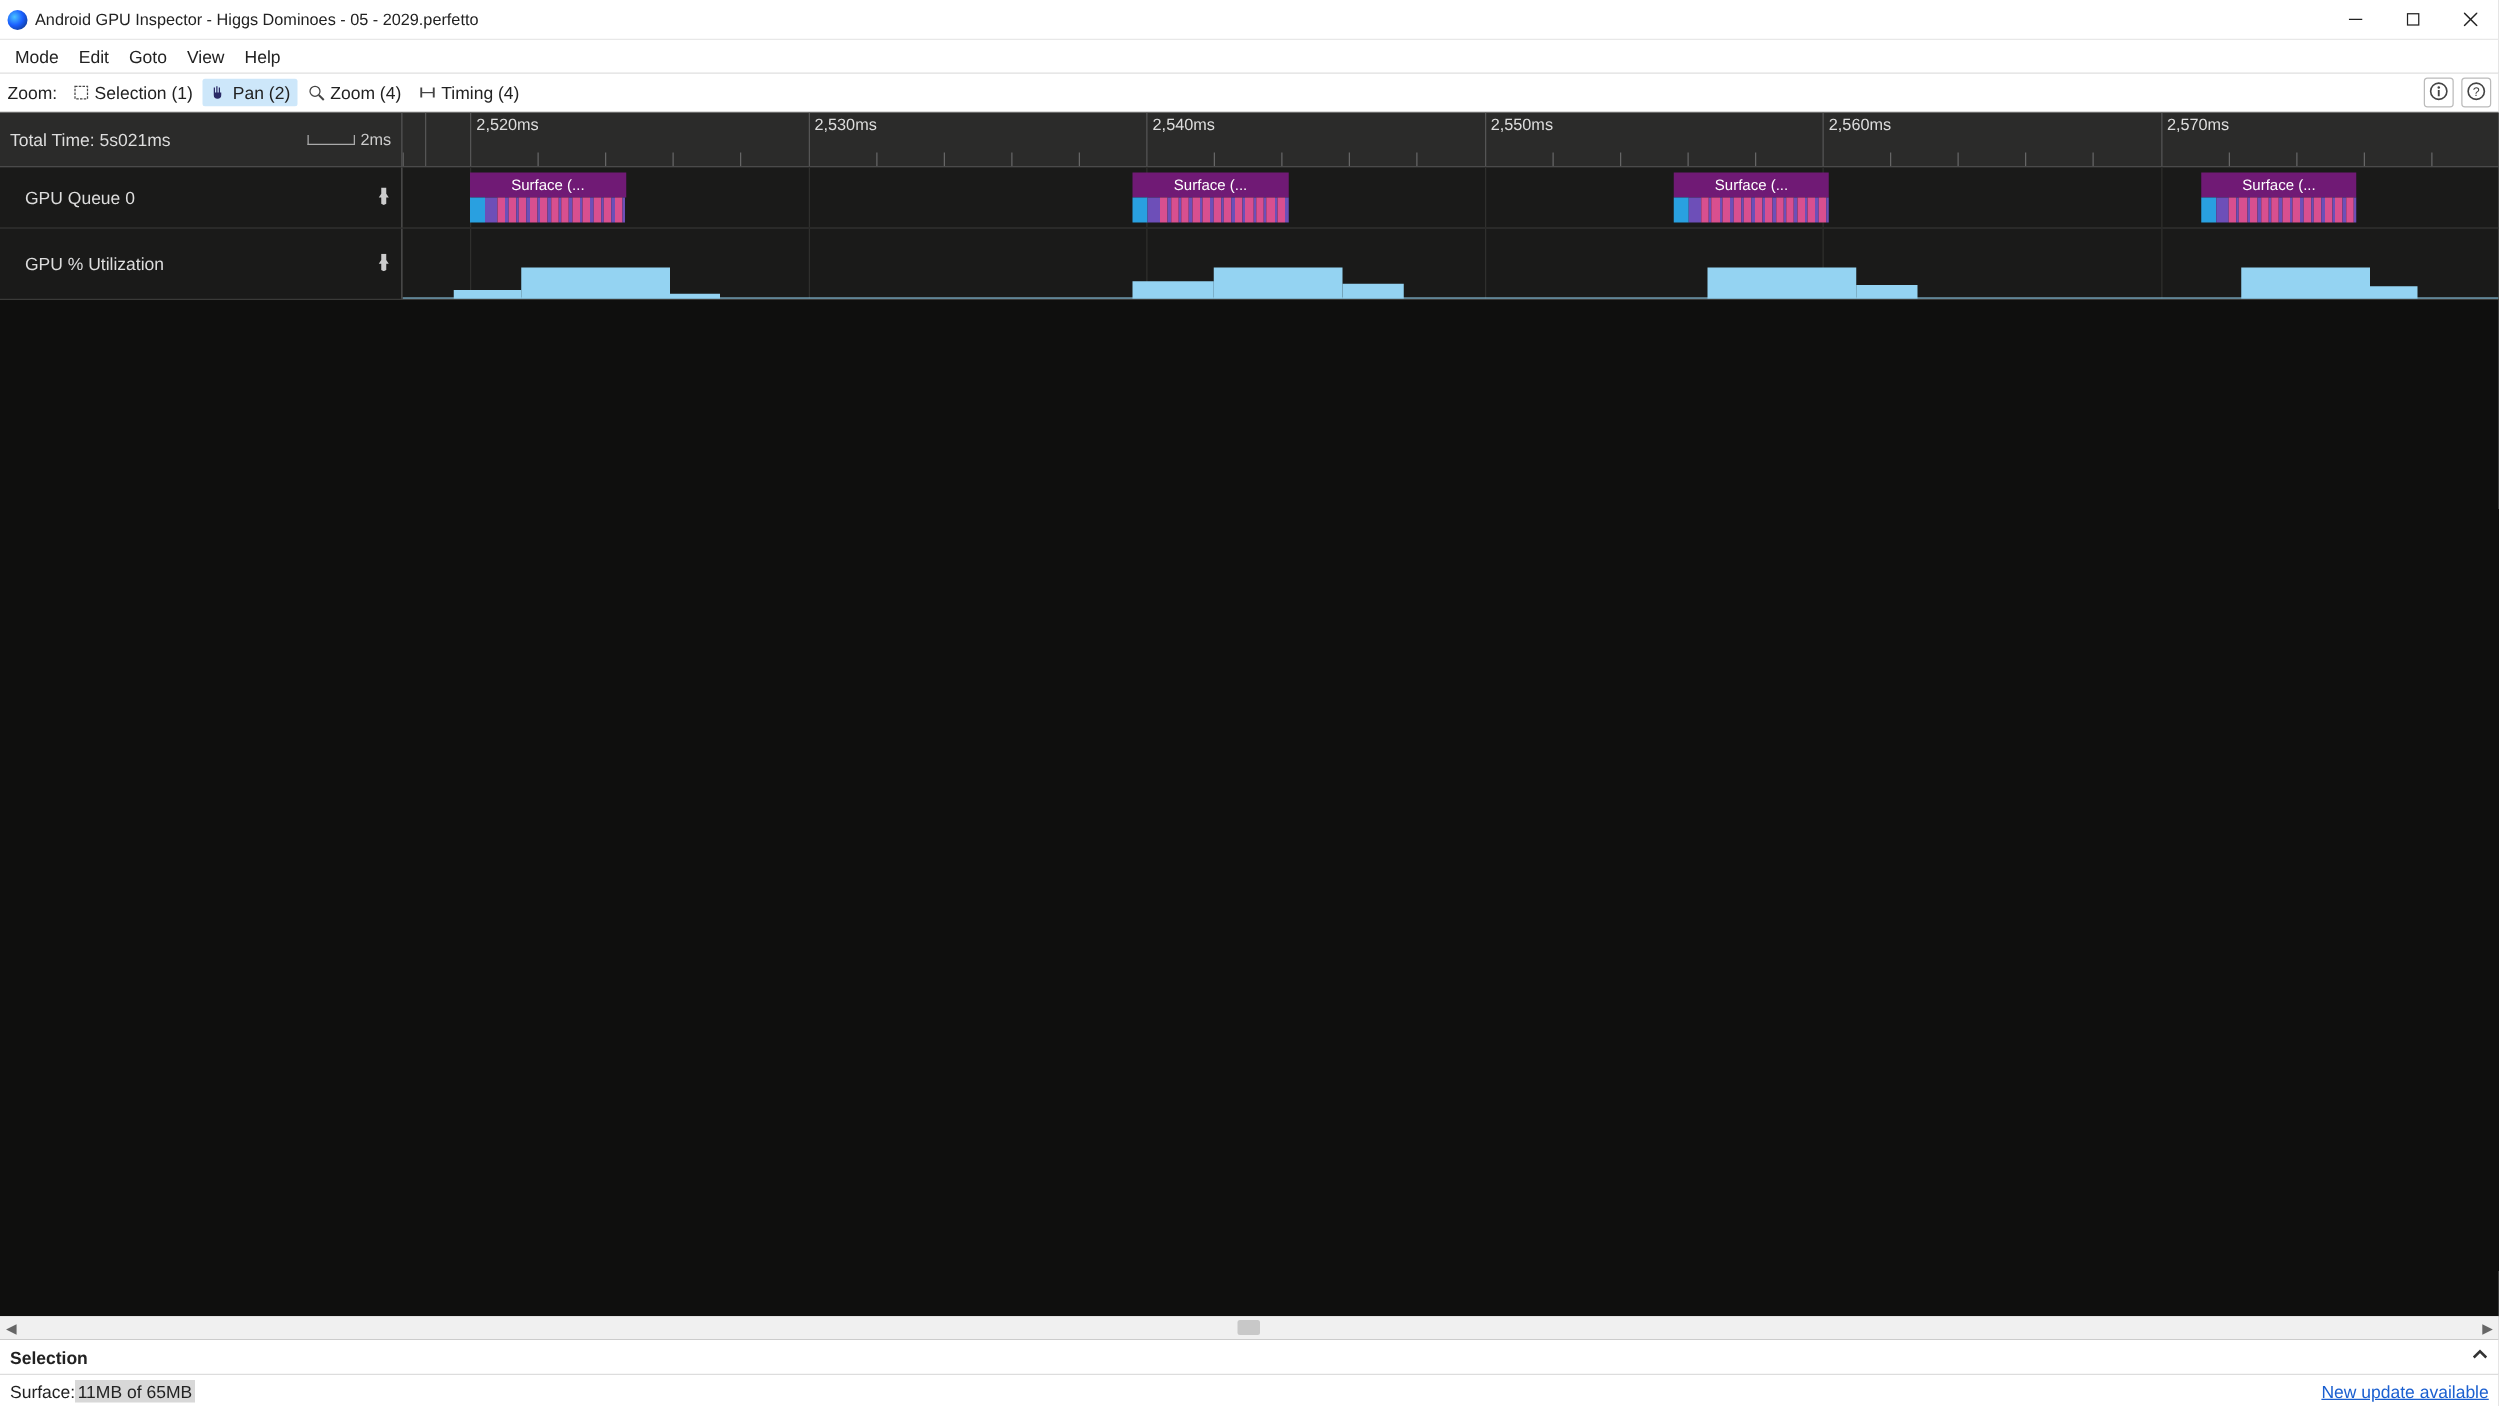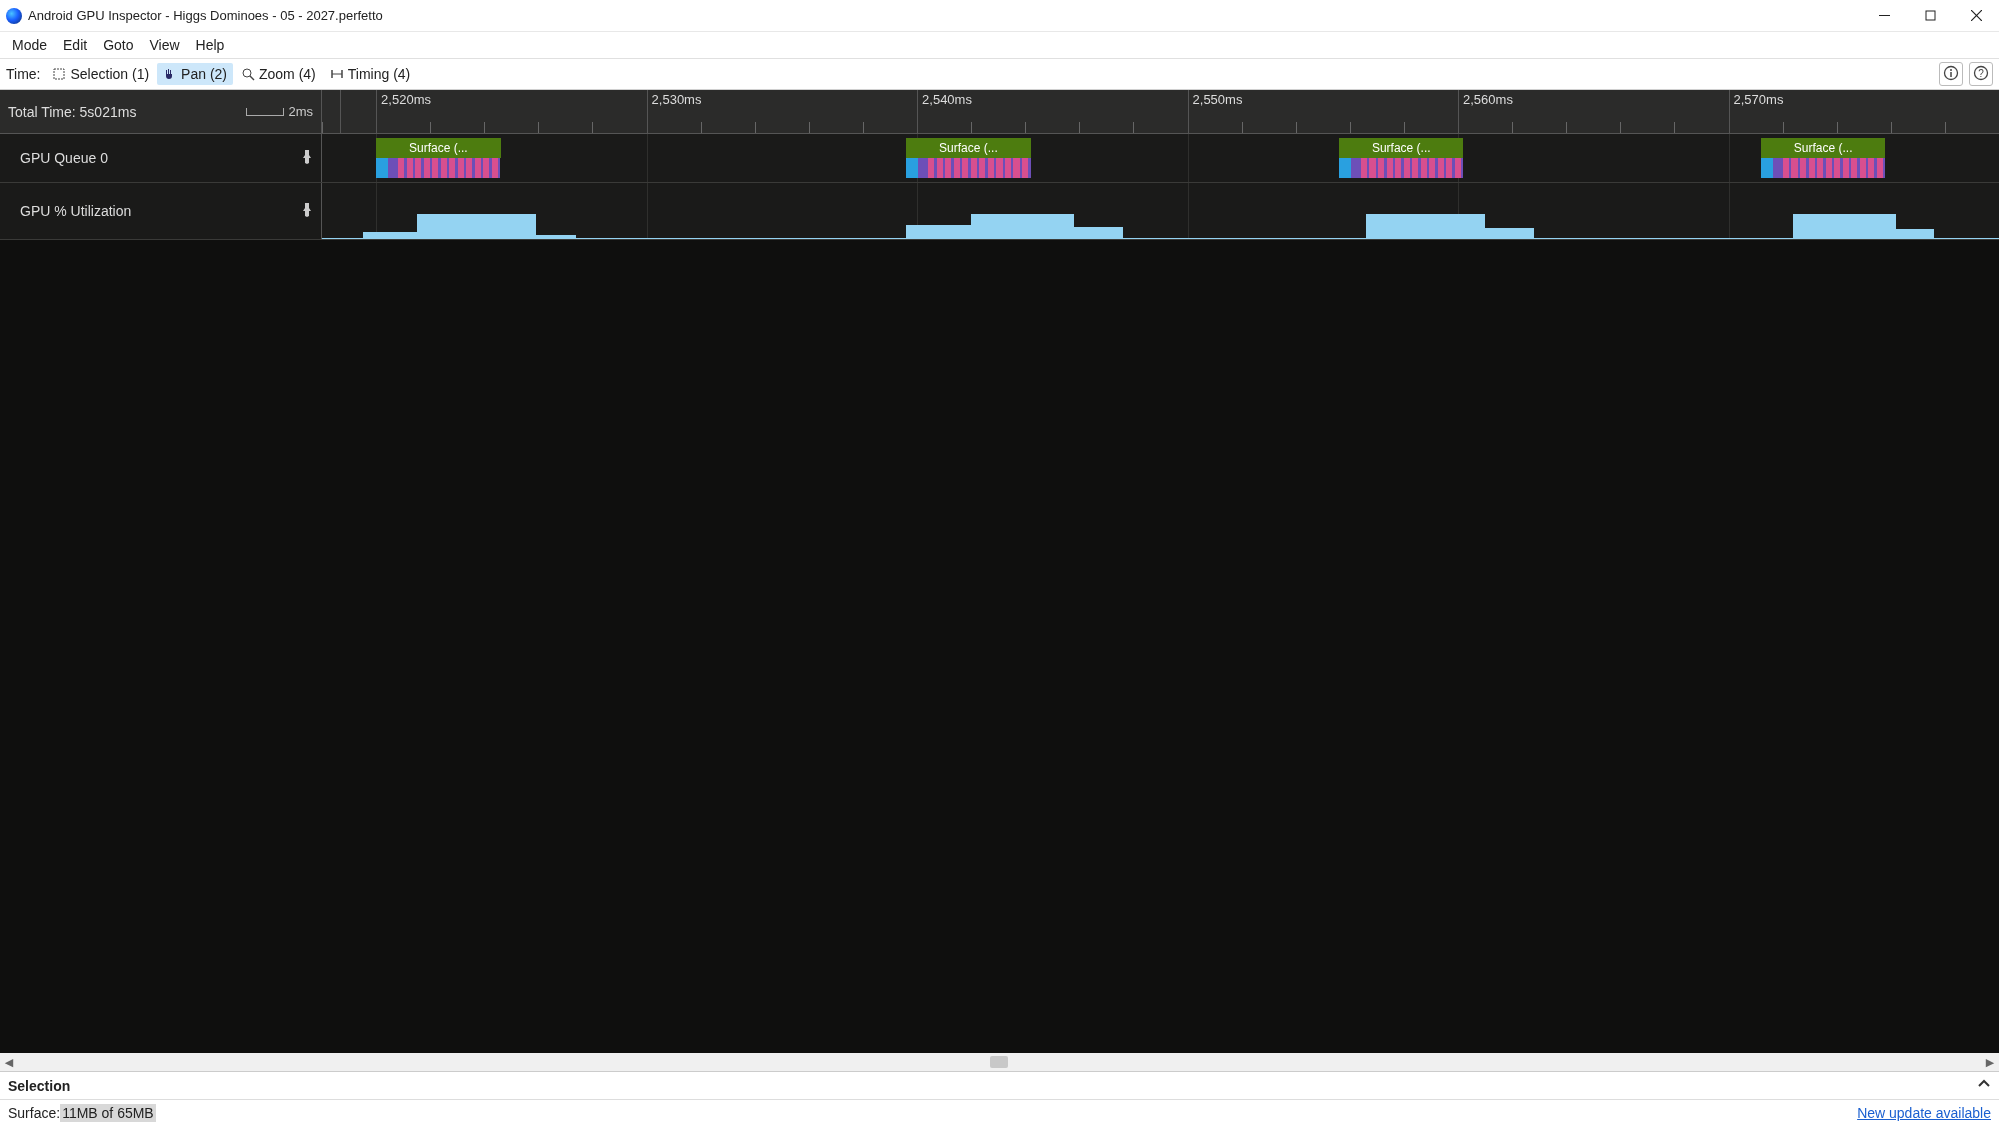--- a/index.html
+++ b/index.html
@@ -174,21 +174,21 @@
   overflow: hidden;
 }
 .track-content .grid-line {
   position:absolute; top:0; bottom:0;
   border-left: 1px solid #2f2f2d;
 }
 .surface-block {
   position: absolute;
   top: 4px;
   height: 20px;
-  background: #4d7c0f;
+  background: #701a75;
   color: #fff;
   font-size: 12px;
   text-align: center;
   line-height: 20px;
   overflow: hidden;
   white-space: nowrap;
 }
 .detail-strip {
   position: absolute;
   top: 24px;
@@ -243,21 +243,21 @@
 }
 .statusbar .mem { background:#d8d8d8; padding:1px 2px; }
 .statusbar .spacer { flex:1; }
 .statusbar .update { color:#1a5fd0; text-decoration: underline; cursor:pointer; }
 </style>
 </head>
 <body>
 
 <div class="titlebar">
   <div class="app-icon"></div>
-  <div class="title">Android GPU Inspector - Higgs Dominoes - 05 - 2027.perfetto</div>
+  <div class="title">Android GPU Inspector - Higgs Dominoes - 05 - 2029.perfetto</div>
   <div class="spacer"></div>
   <div class="win-controls">
     <div class="win-btn">
       <svg viewBox="0 0 11 11">
           <line x1="0" y1="5.5" x2="11" y2="5.5" stroke="currentColor" stroke-width="1"></line>
         </svg>
     </div>
     <div class="win-btn">
       <svg viewBox="0 0 11 11">
           <rect x="1" y="1" width="9" height="9" fill="none" stroke="currentColor" stroke-width="1"></rect>
@@ -274,21 +274,21 @@
 
 <div class="menubar">
   <div class="menu-item">Mode</div>
   <div class="menu-item">Edit</div>
   <div class="menu-item">Goto</div>
   <div class="menu-item">View</div>
   <div class="menu-item">Help</div>
 </div>
 
 <div class="toolbar">
-  <span class="mode-label">Time:</span>
+  <span class="mode-label">Zoom:</span>
 
   <div class="mode-btn">
     <span class="ico">
       <svg viewBox="0 0 14 14">
           <rect x="2" y="2" width="10" height="10" fill="none" stroke="#444" stroke-dasharray="2 1"></rect>
         </svg>
     </span>
     <span>Selection (1)</span>
   </div>
 

